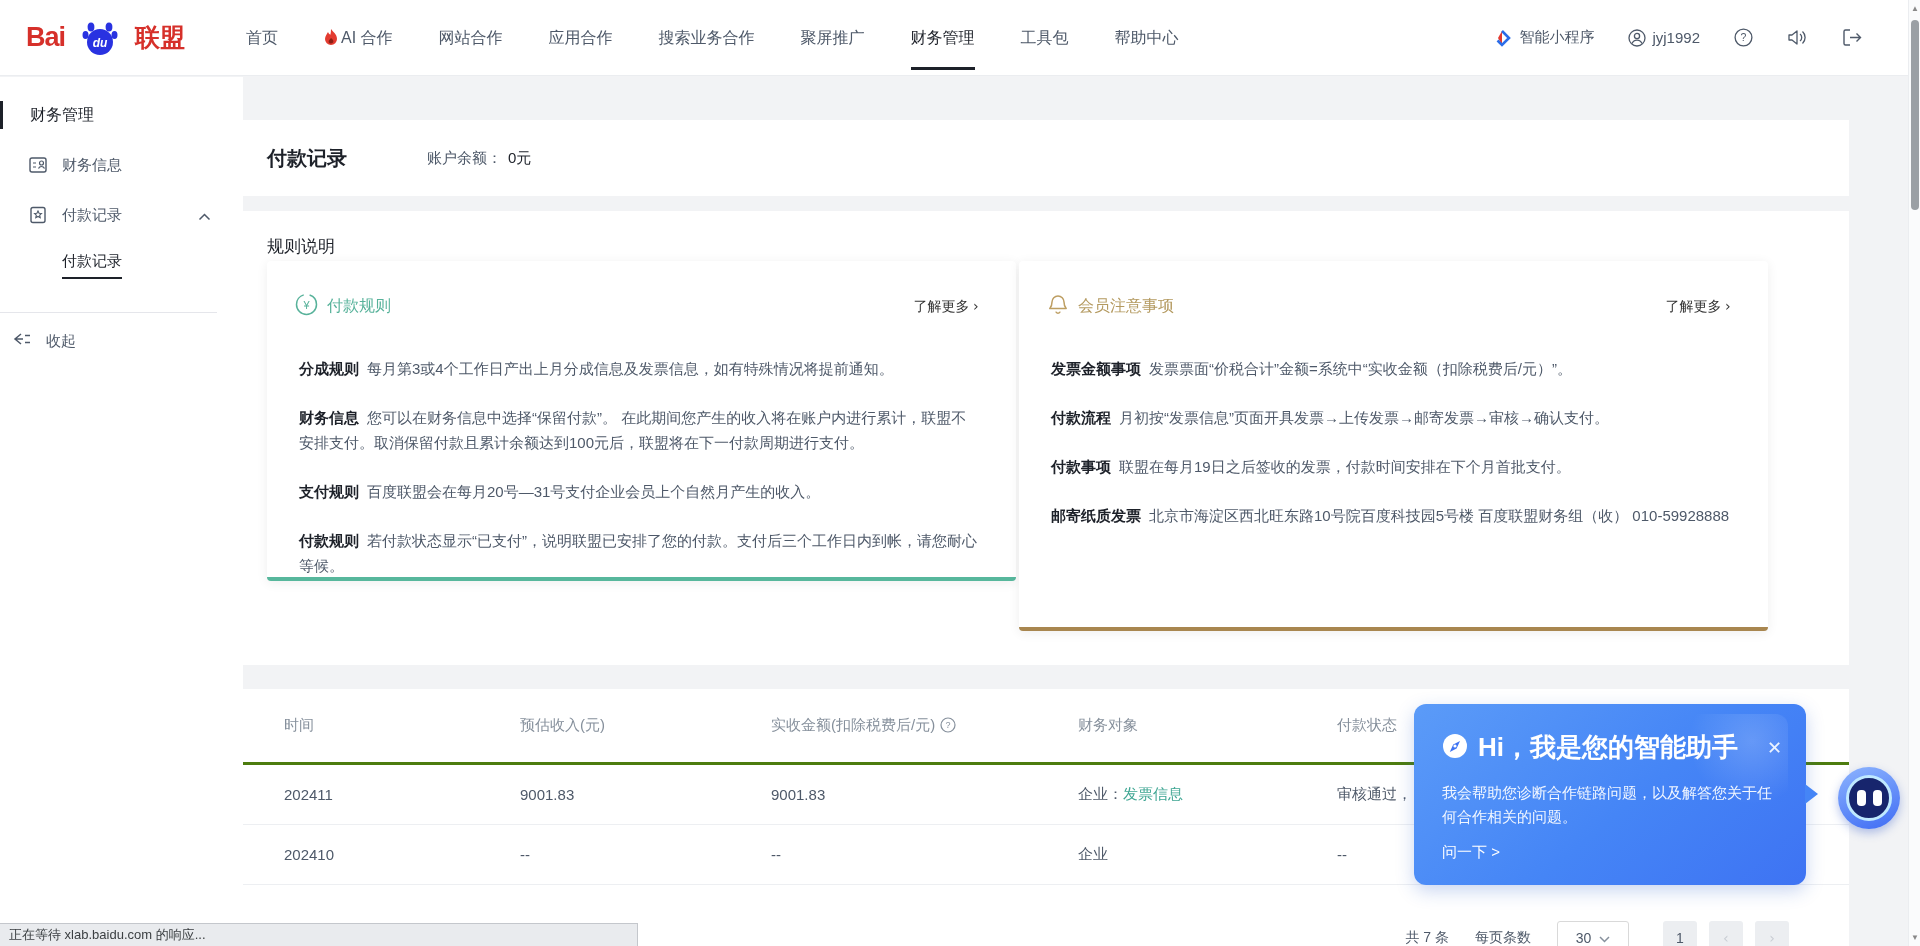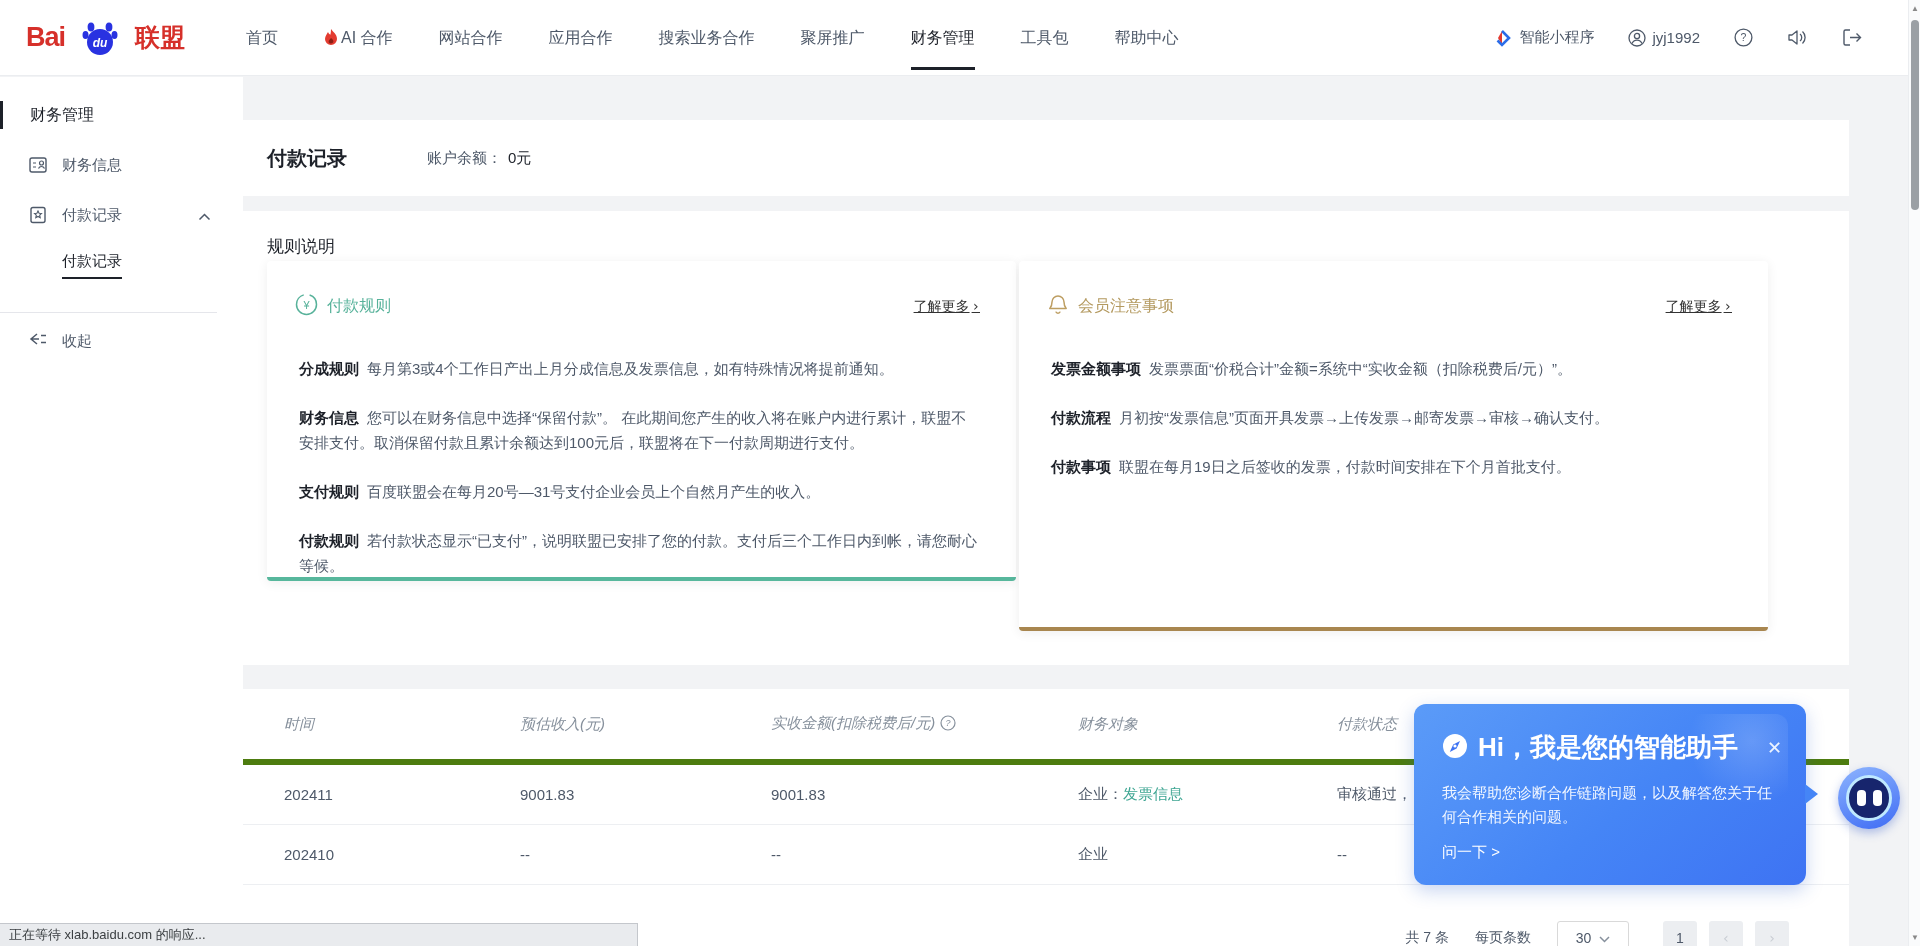--- a/index.html
+++ b/index.html
@@ -27,52 +27,52 @@
   .sidebar { position:absolute; left:0; top:77px; bottom:0; width:243px; background:#fff; z-index:5; }
   .side-title { position:relative; padding:28px 0 0 30px; font-size:16px; color:#1d2129; }
   .side-title::before { content:""; position:absolute; left:0; top:24px; width:3px; height:28px; background:#1d2129; }
   .side-item { display:flex; align-items:center; padding-left:28px; height:50px; font-size:15px;
     color:#4e5969; cursor:pointer; }
   .side-item .ic { width:20px; height:20px; margin-right:14px; color:#4e5969; }
   .side-item .chev { margin-left:auto; margin-right:32px; color:#4e5969; }
   .side-sub { padding-left:62px; height:50px; display:flex; align-items:center; cursor:pointer; }
   .side-sub span { font-size:15px; color:#1d2129; padding-bottom:6px; border-bottom:2px solid #1d2129; }
   .side-divider { border-top:1px solid #e5e6eb; margin:22px 26px 0 0; }
-  .side-collapse { display:flex; align-items:center; padding-left:28px; height:56px; font-size:15px; color:#4e5969; cursor:pointer; }
+  .side-collapse { display:flex; align-items:center; padding-left:12px; height:56px; font-size:15px; color:#4e5969; cursor:pointer; }
   .side-collapse .ic { width:20px; height:20px; margin-right:14px; }
 
   
   .band { position:absolute; left:243px; width:1606px; background:#fff; }
   .band-header { top:120px; height:76px; display:flex; align-items:center; }
   .page-title { font-size:20px; font-weight:bold; margin-left:24px; }
   .balance { margin-left:80px; font-size:15px; color:#4e5969; }
   .balance b { color:#1d2129; font-weight:normal; margin-left:6px; }
 
   .band-rules { top:211px; height:454px; }
   .rules-heading { position:absolute; left:24px; top:24px; font-size:17px; color:#1d2129; }
 
   .rule-card { position:absolute; top:50px; width:749px; background:#fff; border-radius:4px;
     box-shadow:0 2px 12px rgba(0,0,0,0.07); }
   .rule-card.c1 { left:24px; height:320px; border-bottom:4px solid #57b79c; }
   .rule-card.c2 { left:776px; height:370px; border-bottom:4px solid #a8864f; }
   .card-titlerow { display:flex; align-items:center; padding:32px 36px 0 28px; }
   .card-title { font-size:16px; margin-left:9px; }
   .c1 .card-title { color:#57b29a; }
   .c2 .card-title { color:#b49a60; }
-  .card-more { margin-left:auto; font-size:14px; color:#333; cursor:pointer;text-decoration:underline; }
+  .card-more { margin-left:auto; font-size:14px; color:#333; cursor:pointer; }
   .card-more .gt { font-family:"DejaVu Sans Mono",monospace; margin-left:2px; }
   .card-body { margin:36px 36px 0 32px; }
   .para { font-size:15px; line-height:25px; color:#4e5969; margin-bottom:24px; }
   .para b { color:#1d2129; margin-right:8px; }
   .para a { color:#4a90e2; text-decoration:none; margin-right:22px; cursor:pointer; }
 
   
   .band-table { top:689px; height:257px; }
   .trow { display:flex; align-items:center; padding-left:41px; }
-  .thead { height:76px; color:#86909c; font-size:15px; border-bottom:6px solid #4d7c0f;font-style:italic; }
+  .thead { height:76px; color:#86909c; font-size:15px; border-bottom:3px solid #4d7c0f; }
   .tr { height:60px; font-size:15px; color:#4e5969; border-bottom:1px solid #f908; border-bottom:1px solid #edeff2; }
   .c-time { width:236px; } .c-est { width:251px; } .c-act { width:307px; } .c-obj { width:259px; } .c-status { flex:1; }
   .qmark { display:inline-block; vertical-align:-3px; margin-left:5px; }
   .link-teal { color:#3fa693; cursor:pointer; }
 
   .pager { position:absolute; right:60px; top:232px; display:flex; align-items:center; font-size:14px; color:#4e5969; }
   .pager .lbl { margin-right:26px; }
   .pp-select { display:flex; align-items:center; justify-content:center; width:72px; height:34px;
     border:1px solid #d9d9d9; border-radius:3px; background:#fff; margin-right:22px; cursor:pointer; }
   .pp-select .caret { margin-left:8px; color:#86909c; }
@@ -268,20 +268,21 @@
             <path d="M8.8 18.6a2.3 2.3 0 0 0 4.4 0" fill="none" stroke="#bd9e62" stroke-width="1.5"></path>
           </svg>
       </span>
       <span class="card-title">会员注意事项</span>
       <span class="card-more"><span>了解更多</span><span class="gt">›</span></span>
     </div>
     <div class="card-body">
       <div class="para"><b>发票金额事项</b><span>发票票面“价税合计”金额=系统中“实收金额（扣除税费后/元）”。</span></div>
       <div class="para"><b>付款流程</b><span>月初按“发票信息”页面开具发票→上传发票→邮寄发票→审核→确认支付。</span></div>
       <div class="para"><b>付款事项</b><span>联盟在每月19日之后签收的发票，付款时间安排在下个月首批支付。</span></div>
+      <div class="para"><b>邮寄纸质发票</b><span>北京市海淀区西北旺东路10号院百度科技园5号楼 百度联盟财务组（收） 010-59928888</span></div>
     </div>
   </div>
 </div>
 
 <div class="band band-table">
   <div class="trow thead">
     <span class="c-time">时间</span>
     <span class="c-est">预估收入(元)</span>
     <span class="c-act"><span>实收金额(扣除税费后/元)</span><span class="qmark"><svg width="16" height="16" viewBox="0 0 16 16">
             <circle cx="8" cy="8" r="7" fill="none" stroke="#86909c" stroke-width="1.2"></circle>

